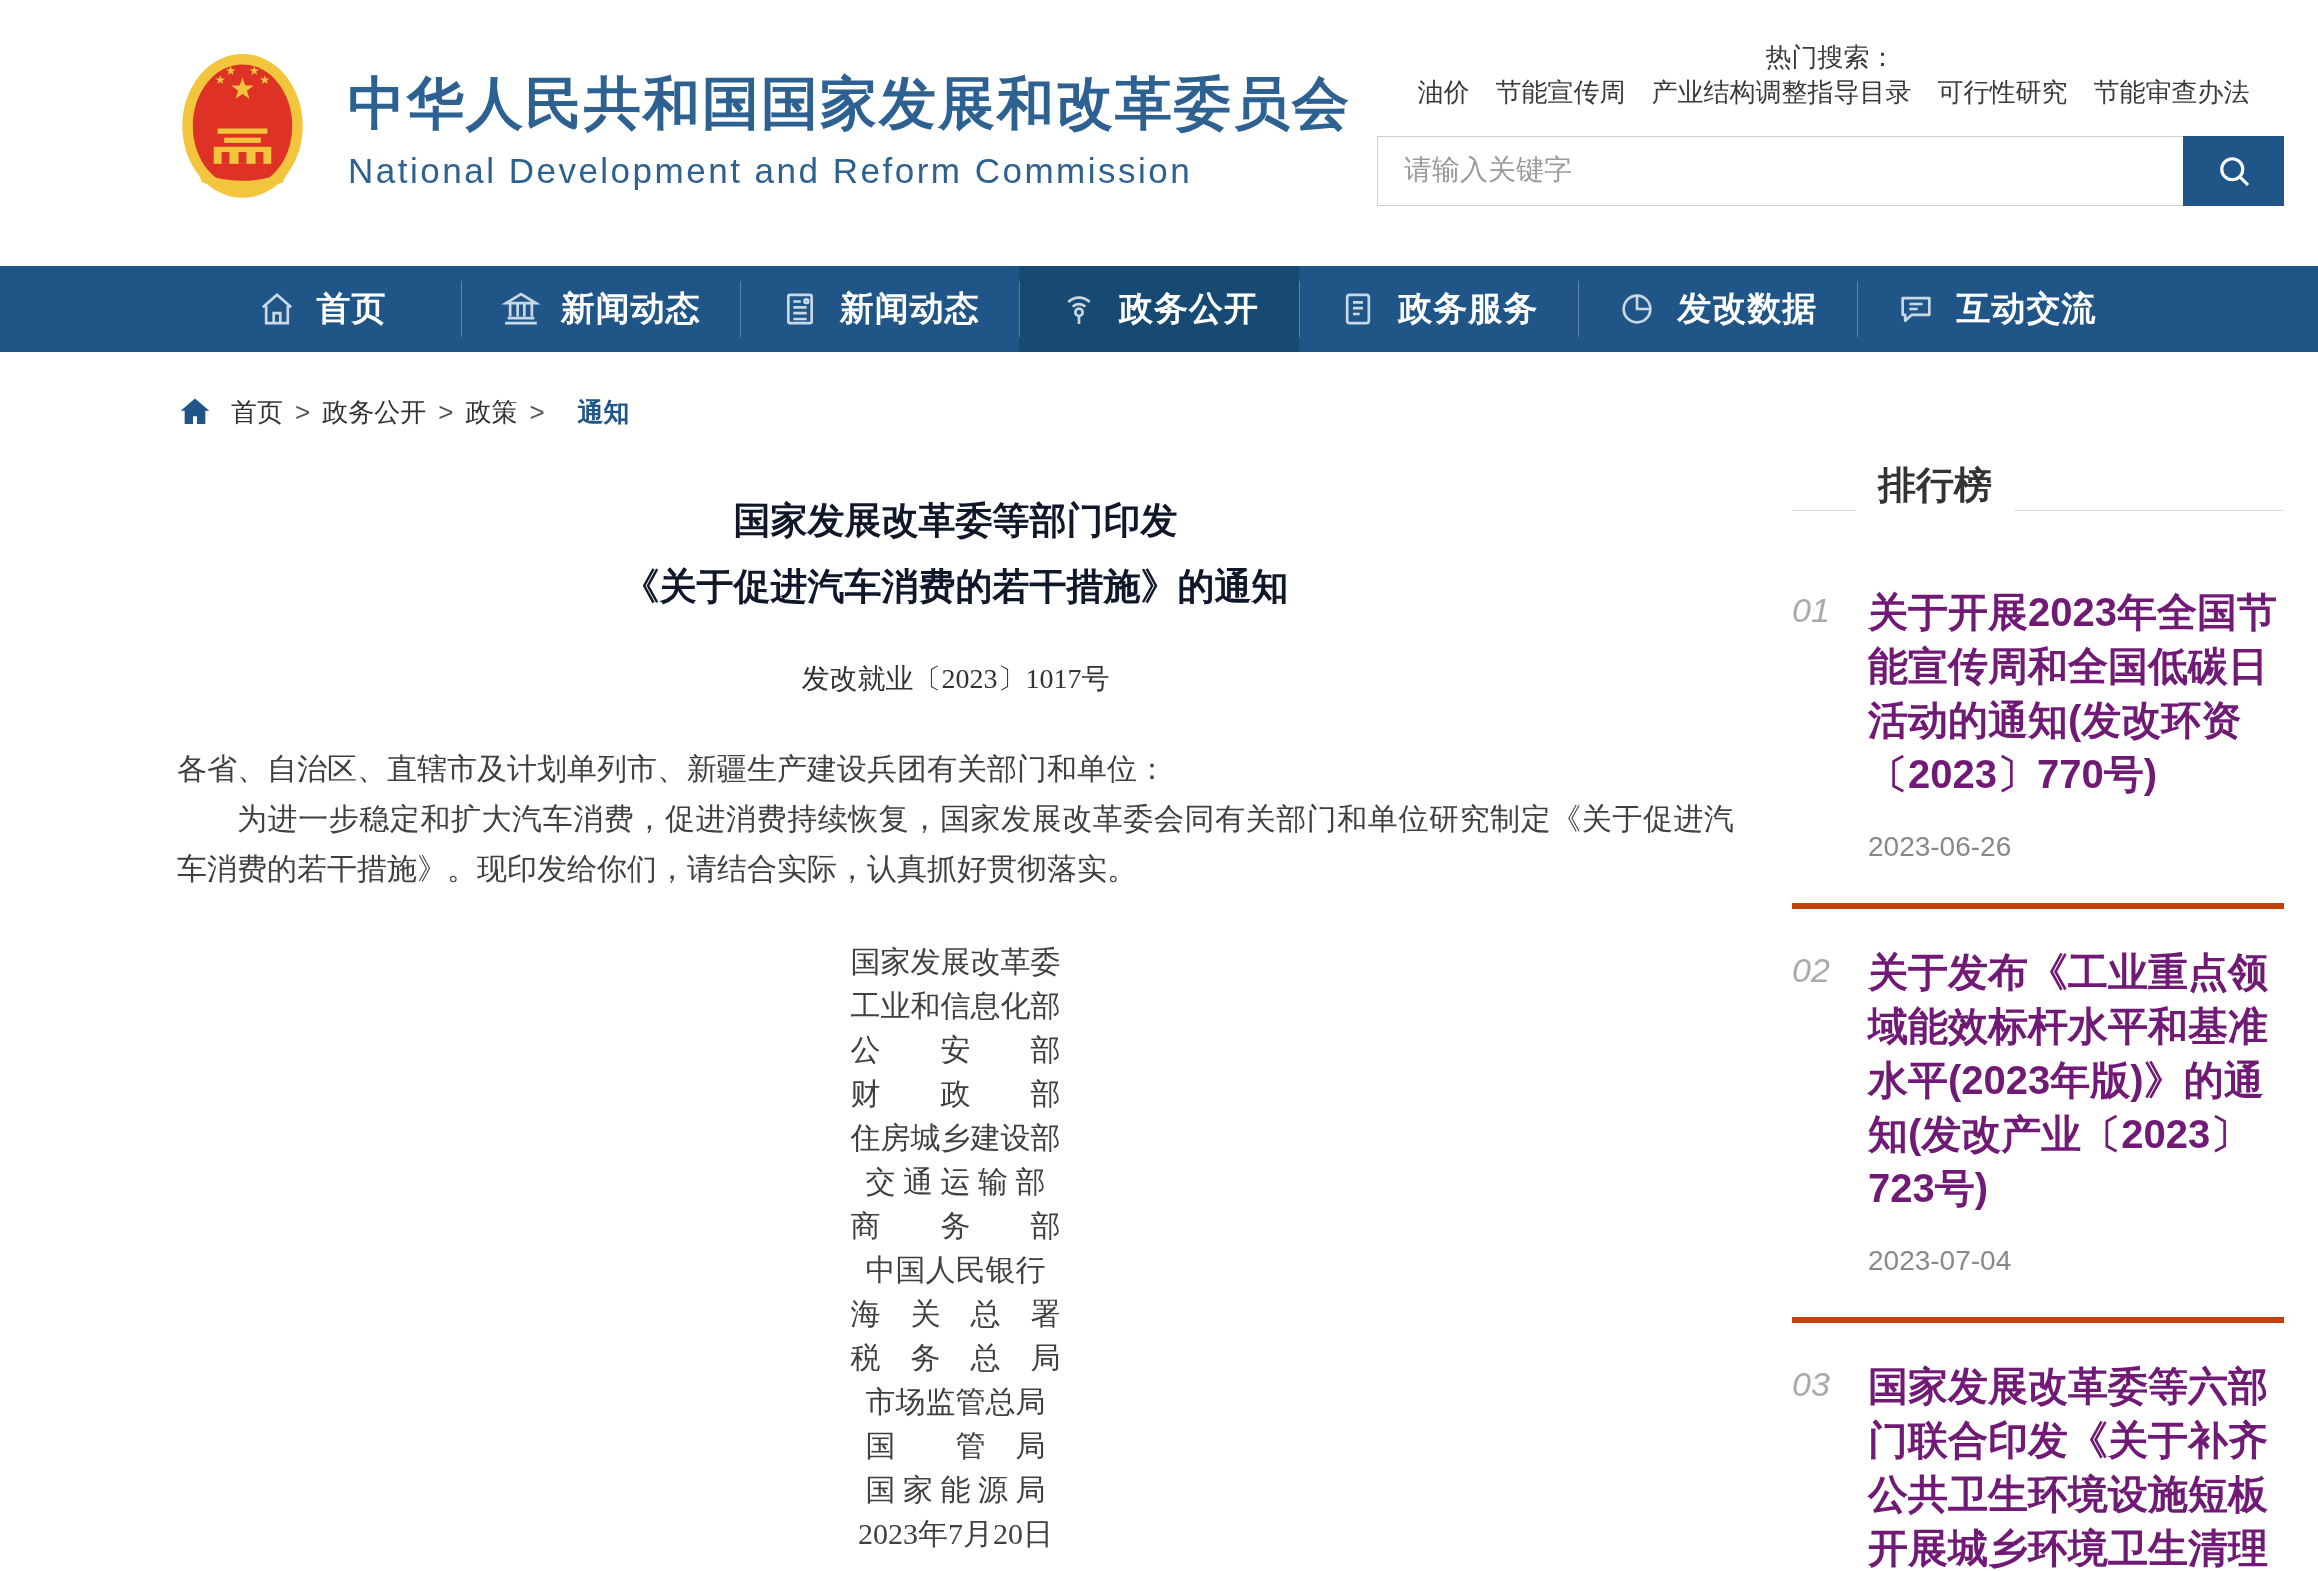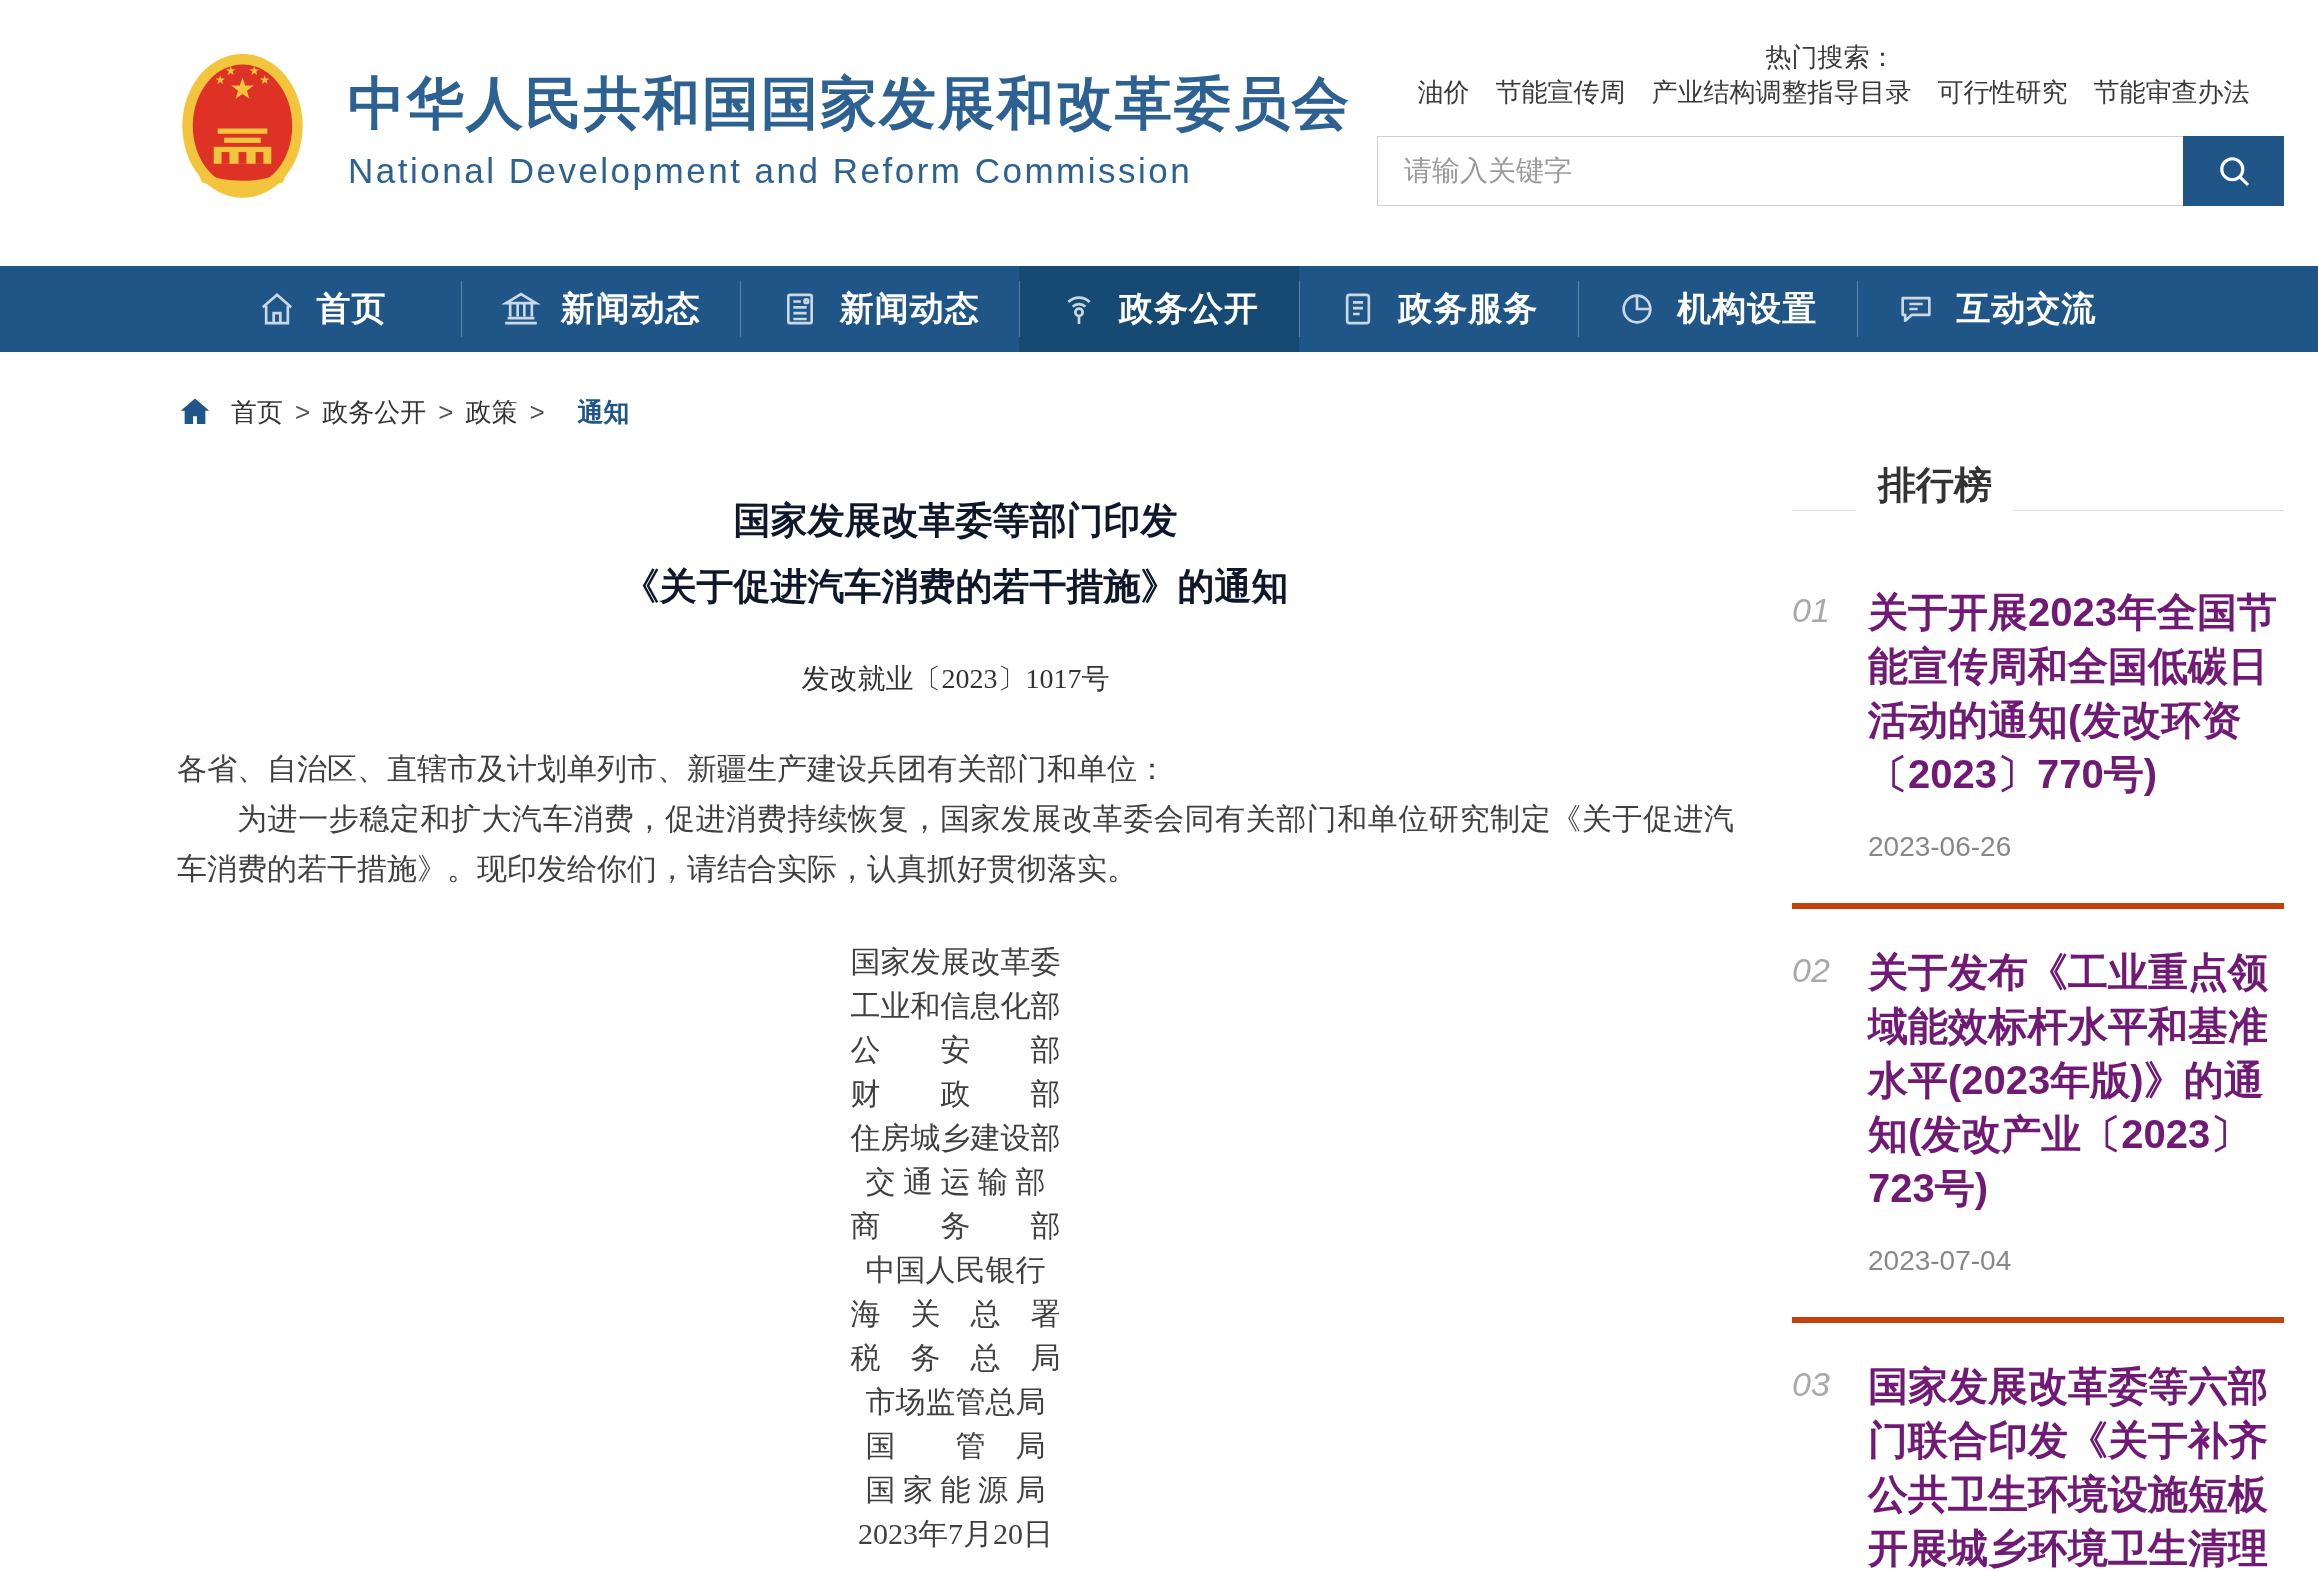--- a/index.html
+++ b/index.html
@@ -16,21 +16,21 @@
   .site-title-en { font-size:35px; color:#2d6191; margin-top:8px; letter-spacing:2.5px; white-space:nowrap; }
   .header-right { position:absolute; right:34px; top:40px; width:907px; }
   .hot-search { font-size:26px; color:#3a3a3a; display:flex; align-items:center;flex-direction:column; }
   .hot-search-label { white-space:nowrap; }
   .hot-terms { display:flex; gap:26px; margin-left:6px; }
   .hot-term { white-space:nowrap; cursor:pointer; }
   .search-row { margin-top:26px; display:flex; }
   .search-input {
     flex:1; height:70px; border:1px solid #cfcfcf; border-right:none;
     font-size:28px; padding:0 26px; color:#333; outline:none;
-    font-family:Liberation Serif, serif;
+    font-family:Liberation Mono, monospace;
   }
   .search-input::placeholder { color:#9a9a9a; }
   .search-btn { width:101px; height:70px; background:#1f5687; border:none; display:flex; align-items:center; justify-content:center; cursor:pointer; color:#fff; }
   .search-btn svg { width:42px; height:42px; }
   
   .nav { height:86px; background:#1f5687; display:flex; padding:0 182px; }
   .nav-item { flex:1; display:flex; align-items:center; justify-content:center; gap:20px; color:#fff; cursor:pointer; position:relative; }
   .nav-item + .nav-item::before { content:""; position:absolute; left:0; top:15px; height:56px; width:1px; background:rgba(255,255,255,.28); }
   .nav-item.active { background:#174a72; }
   .nav-icon { width:40px; height:40px; color:#dde7f0; opacity:.9; display:flex; flex:none; }
@@ -190,21 +190,21 @@
       <span class="nav-label">政务服务</span>
     </div>
 
     <div class="nav-item">
       <span class="nav-icon">
         <svg viewBox="0 0 24 24" fill="none" stroke="currentColor" stroke-width="1.6">
           <circle cx="12" cy="12" r="8"></circle>
           <path d="M12 4v8h8"></path>
         </svg>
       </span>
-      <span class="nav-label">机构设置</span>
+      <span class="nav-label">发改数据</span>
     </div>
 
     <div class="nav-item">
       <span class="nav-icon">
         <svg viewBox="0 0 24 24" fill="none" stroke="currentColor" stroke-width="1.6" stroke-linejoin="round">
           <path d="M4 5.5h16v10H9.5L5.5 19v-3.5H4z"></path>
           <path d="M8 9h8M8 12h5"></path>
         </svg>
       </span>
       <span class="nav-label">互动交流</span>

